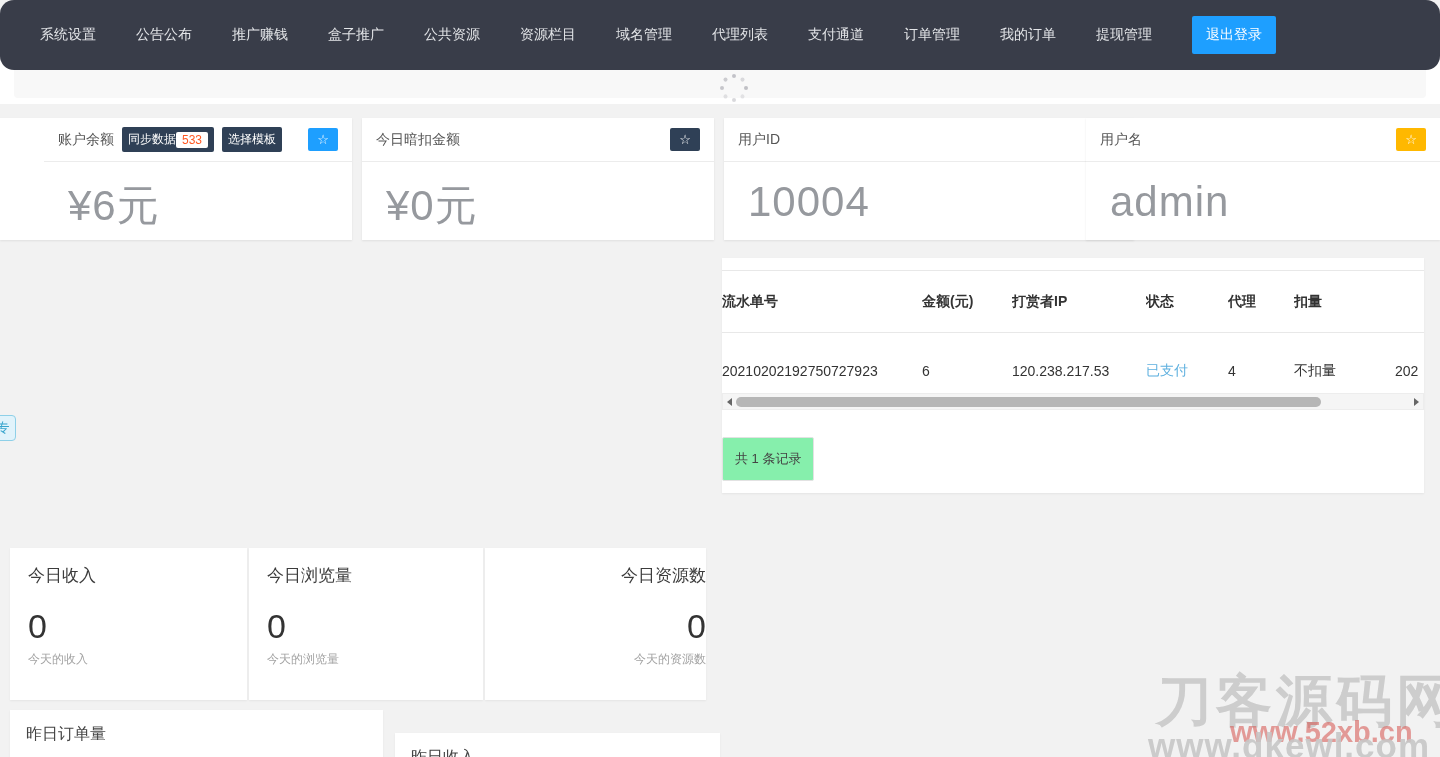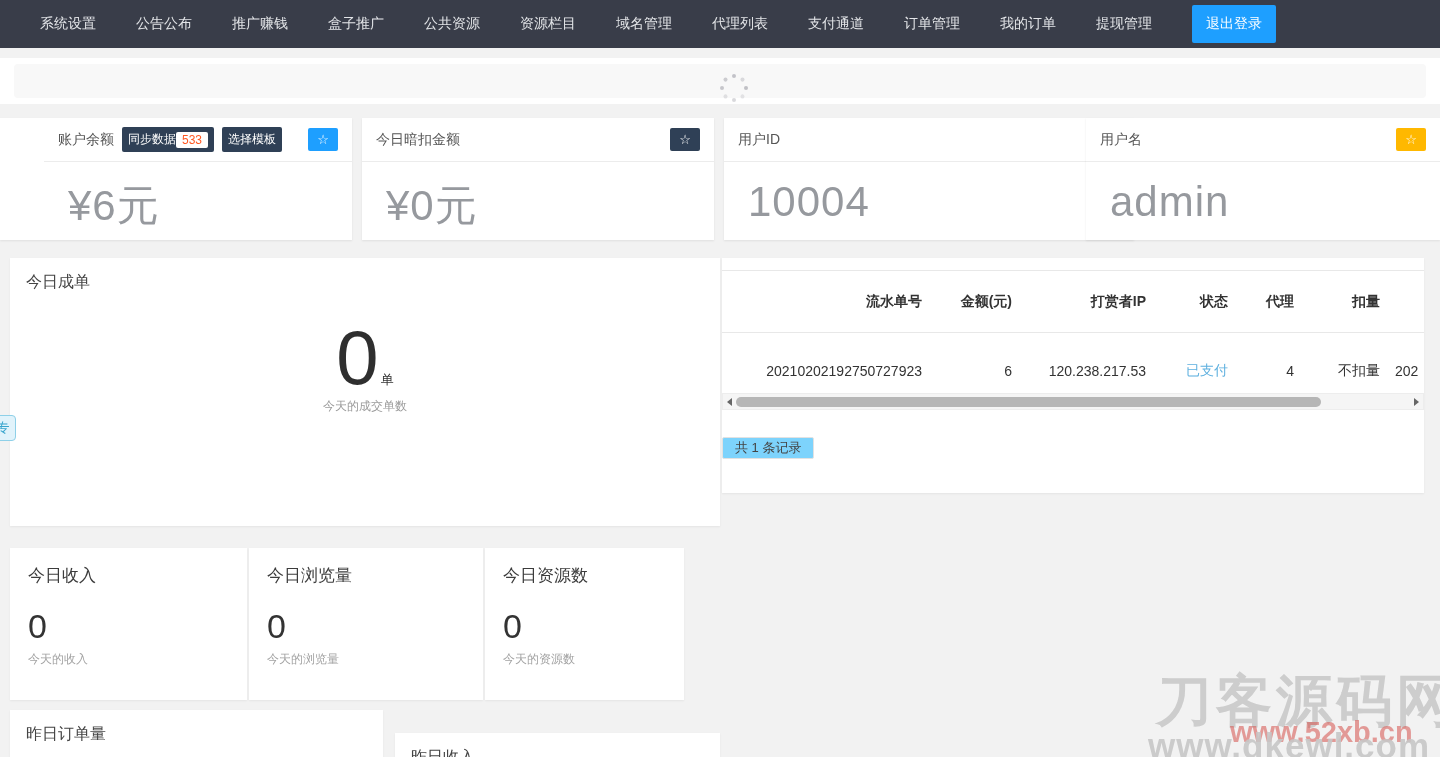--- a/index.html
+++ b/index.html
@@ -1,22 +1,22 @@
 <!DOCTYPE html>
 <html><head>
 <meta charset="utf-8">
 <style>
   * { margin:0; padding:0; box-sizing:border-box; }
   html,body { background:#e9e9e9; }
   body { font-family:"Liberation Sans","DejaVu Sans",sans-serif; }
   .screen { position:relative; width:1440px; height:757px; overflow:hidden; background:#f2f2f2; margin:0 auto; }
 
   
-  .navbar { position:absolute; left:0; top:0; width:1440px; height:48px; background:#393D49;
-            display:flex; align-items:center; padding-left:40px; z-index:5; }
+  .navbar { position:absolute; left:0; top:0; width:1440px; height:70px; background:#393D49;
+            display:flex; align-items:center; padding-left:40px; z-index:5;border-radius:14px; }
   .nav-item { color:#e3e5e8; font-size:14px; margin-right:40px; cursor:pointer; text-decoration:none; white-space:nowrap; }
   .logout-btn { border:none; color:#fff; font-size:14px; padding:10px 14px; border-radius:2px; cursor:pointer; white-space:nowrap; }
 
   
   .subbar { position:absolute; left:0; top:58px; width:1440px; height:46px; background:#ffffff; }
   .subpanel { position:absolute; left:14px; top:6px; width:1412px; height:34px; background:#f8f8f8; border-radius:4px; }
   .spinner { position:absolute; left:705px; top:9px; width:30px; height:30px; }
   .spinner i { position:absolute; left:13px; top:13px; width:4px; height:4px; border-radius:50%; background:#b9b9bf; }
   .spinner i:nth-child(1){ transform:rotate(0deg)   translate(12px); opacity:.9; }
   .spinner i:nth-child(2){ transform:rotate(45deg)  translate(12px); opacity:.35; }
@@ -42,30 +42,30 @@
 
   
   .big-counter { position:absolute; left:0; right:0; top:62px; text-align:center; }
   .big-zero { font-size:76px; color:#2f2f2f; line-height:1; }
   .big-unit { font-size:13px; color:#333; margin-left:2px; }
   .counter-sub { font-size:12px; color:#9b9b9b; text-align:center; margin-top:2px; }
 
   
   .tbl-clip { position:absolute; left:0; top:12px; width:702px; overflow:hidden; }
   table.orders { border-collapse:collapse; table-layout:fixed; width:858px; border-top:1px solid #e8e8e8; }
-  table.orders th, table.orders td { font-size:14px; color:#333; text-align:right; white-space:nowrap; overflow:hidden; }
+  table.orders th, table.orders td { font-size:14px; color:#333; text-align:left; white-space:nowrap; overflow:hidden; }
   table.orders th { font-weight:bold; height:62px; border-bottom:1px solid #e8e8e8; }
   table.orders td { height:76px; border-bottom:1px solid #f0f0f0; }
   .cell-left { text-align:left !important; padding-left:15px; }
   .hscroll { position:absolute; left:0; top:135px; width:702px; height:17px; background:#f5f5f5; border:1px solid #ededed; }
   .hthumb { position:absolute; left:13px; top:3px; width:585px; height:10px; background:#b6b6b6; border-radius:5px; cursor:pointer; }
   .harrow { position:absolute; top:4px; width:0; height:0; border-top:4px solid transparent; border-bottom:4px solid transparent; cursor:pointer; }
   .harrow-left  { left:4px;  border-right:5px solid #666; }
   .harrow-right { right:4px; border-left:5px solid #666; }
-  .record-box { position:absolute; left:0; top:179px; background:#7dd3fc; border:1px solid #e2e2e2; border-radius:2px; padding:1px 12px; font-size:13px; color:#444; white-space:nowrap; }
+  .record-box { position:absolute; left:0; top:179px; background:#86efac; border:1px solid #e2e2e2; border-radius:2px; padding:12px 12px; font-size:13px; color:#444; white-space:nowrap; }
 
   
   .mini-card .mini-title { font-size:17px; color:#3c3c3c; padding:16px 0 0 18px; }
   .mini-card .mini-zero { font-size:34px; color:#333; padding:22px 0 0 18px; line-height:1; }
   .mini-card .mini-sub { font-size:12px; color:#a3a3a3; padding:8px 0 0 18px; }
 
   
   .side-tab { position:absolute; left:-10px; top:415px; width:26px; height:26px; background:#e1f3fb; border:1px solid #8ed0e8; border-radius:4px; color:#39a5cd; font-size:13px; line-height:24px; text-align:center; cursor:pointer; z-index:6; }
 
   
@@ -142,27 +142,20 @@
   </div>
 
   <div class="stat-card" style="left:1086px; width:354px;">
     <div class="hd">
       <span class="title">用户名</span>
       <button class="star-btn" style="background-color: rgb(255, 184, 0);">☆</button>
     </div>
     <div class="val">admin</div>
   </div>
 
-  <div class="card" style="left:10px; top:258px; width:710px; height:268px;">
-    <div class="card-title">今日成单</div>
-    <div class="big-counter">
-      <span class="big-zero">0</span><span class="big-unit">单</span>
-      <div class="counter-sub">今天的成交单数</div>
-    </div>
-  </div>
 
   <div class="card" style="left:722px; top:258px; width:702px; height:235px;">
     <div class="tbl-clip">
       <table class="orders">
         <colgroup>
           <col style="width:200px">
             <col style="width:90px">
             <col style="width:134px">
           <col style="width:82px">
             <col style="width:66px">
@@ -204,21 +197,21 @@
   <div class="card mini-card" style="left:10px; top:548px; width:237px; height:152px;">
     <div class="mini-title">今日收入</div>
     <div class="mini-zero">0</div>
     <div class="mini-sub">今天的收入</div>
   </div>
   <div class="card mini-card" style="left:249px; top:548px; width:234px; height:152px;">
     <div class="mini-title">今日浏览量</div>
     <div class="mini-zero">0</div>
     <div class="mini-sub">今天的浏览量</div>
   </div>
-  <div class="card mini-card" style="left:485px; top:548px; width:199px; height:152px;">
+  <div class="card mini-card" style="left:485px; top:548px; width:221px; height:152px;text-align:right;">
     <div class="mini-title">今日资源数</div>
     <div class="mini-zero">0</div>
     <div class="mini-sub">今天的资源数</div>
   </div>
 
   <div class="card" style="left:10px; top:710px; width:373px; height:90px;">
     <div class="card-title">昨日订单量</div>
   </div>
   <div class="card" style="left:395px; top:733px; width:325px; height:70px;">
     <div class="card-title">昨日收入</div>

